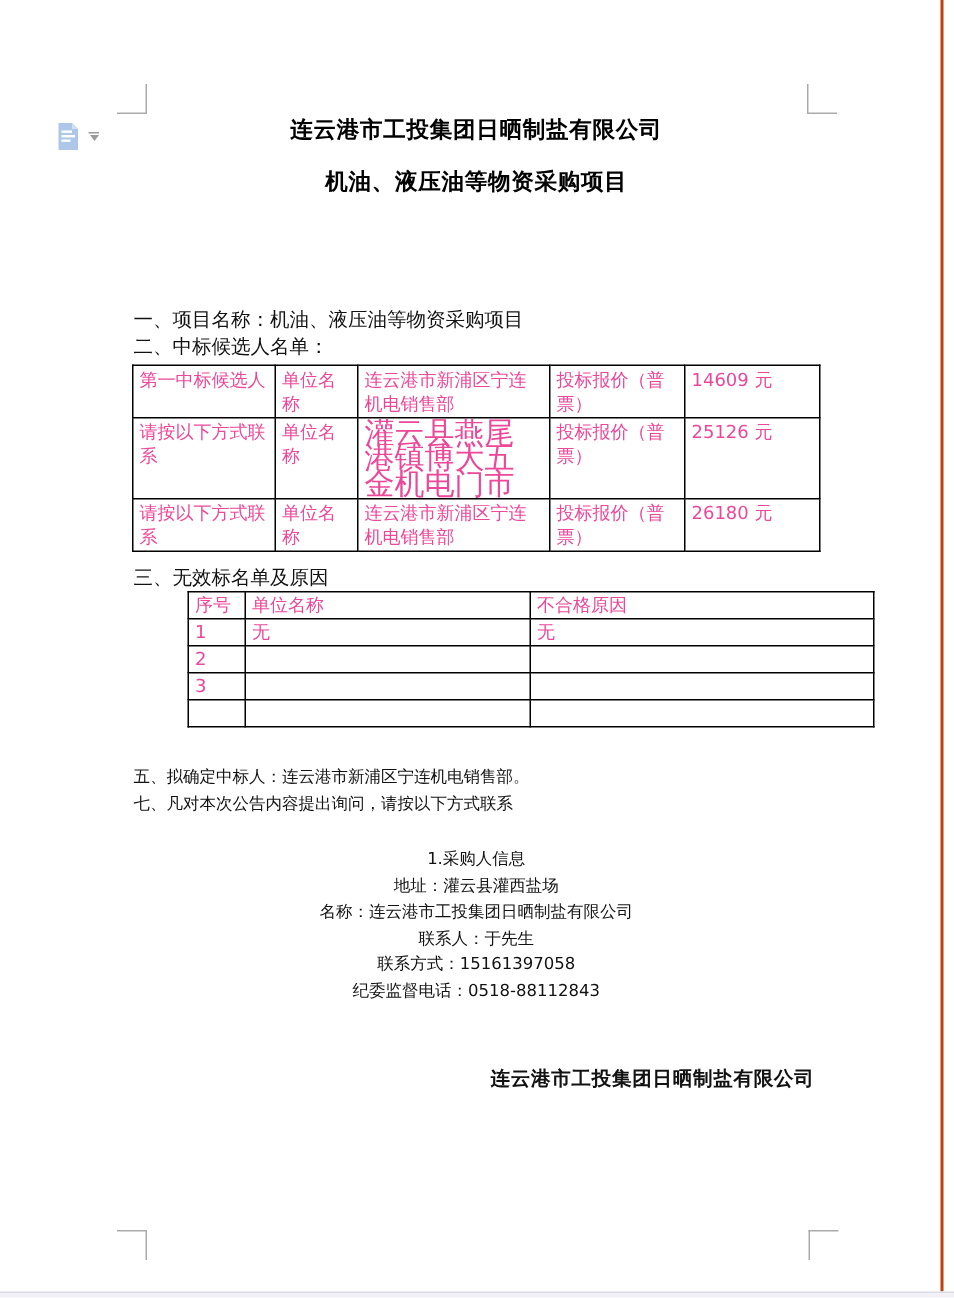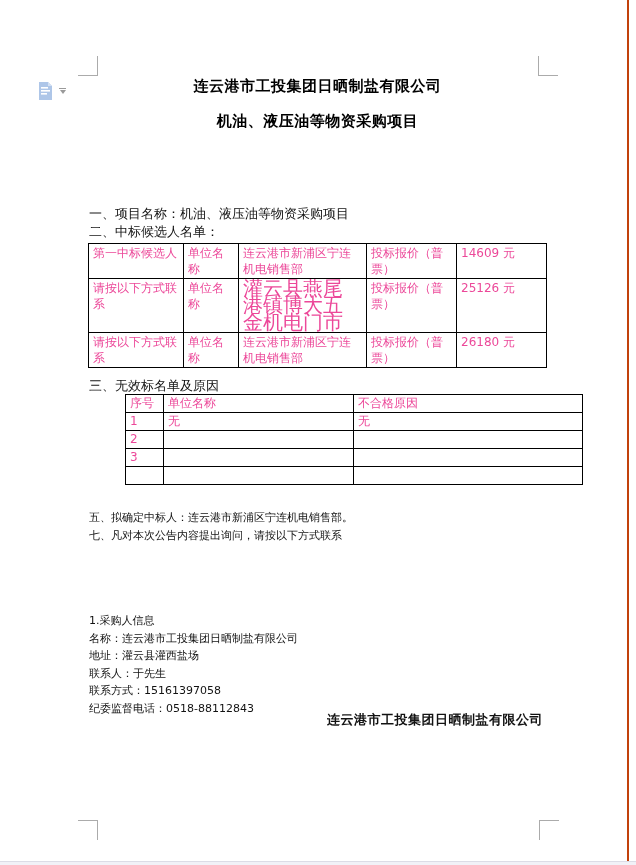--- a/index.html
+++ b/index.html
@@ -39,21 +39,21 @@
   table{border-collapse:collapse;table-layout:fixed;font-size:12px;color:#ec4899;}
   td{border:1px solid #000;padding:1px 4px;vertical-align:top;overflow:hidden;line-height:16px;}
   .tbl-candidates{position:absolute;left:88px;top:243px;width:458px;}
   .tbl-candidates td{height:32px;}
   .unit-big{font-size:20px;line-height:17px;}
   .tbl-invalid{position:absolute;left:89px;top:394px;width:457px;margin-left:36px;}
   .tbl-invalid td{height:15px;line-height:14px;padding:1px 4px;}
 
   .block{position:absolute;left:89px;width:457px;font-size:11px;color:#121212;}
   .sec567{top:509px;line-height:18.4px;}
-  .contact{top:612px;line-height:17.5px;}
+  .contact{top:564px;line-height:17.5px;text-align:center;}
   .footer{top:710px;text-align:right;font-weight:700;font-size:13px;line-height:19px;padding-right:3px;box-sizing:border-box;letter-spacing:0.5px;}
 </style>
 </head>
 <body>
 
 <div class="page">
 
   <div class="crop crop-tl"></div>
   <div class="crop crop-tr"></div>
   <div class="crop crop-bl"></div>
@@ -151,22 +151,22 @@
   </tbody>
     </table>
 
   <div class="block sec567">
     <div>五、拟确定中标人：连云港市新浦区宁连机电销售部。</div>
     <div>七、凡对本次公告内容提出询问，请按以下方式联系</div>
   </div>
 
   <div class="block contact">
     <div>1.采购人信息</div>
+    <div>地址：灌云县灌西盐场</div>
     <div>名称：连云港市工投集团日晒制盐有限公司</div>
-    <div>地址：灌云县灌西盐场</div>
     <div>联系人：于先生</div>
     <div>联系方式：15161397058</div>
     <div>纪委监督电话：0518-88112843</div>
   </div>
 
   <div class="block footer">
     <div>连云港市工投集团日晒制盐有限公司</div>
   </div>
 
 </div>

